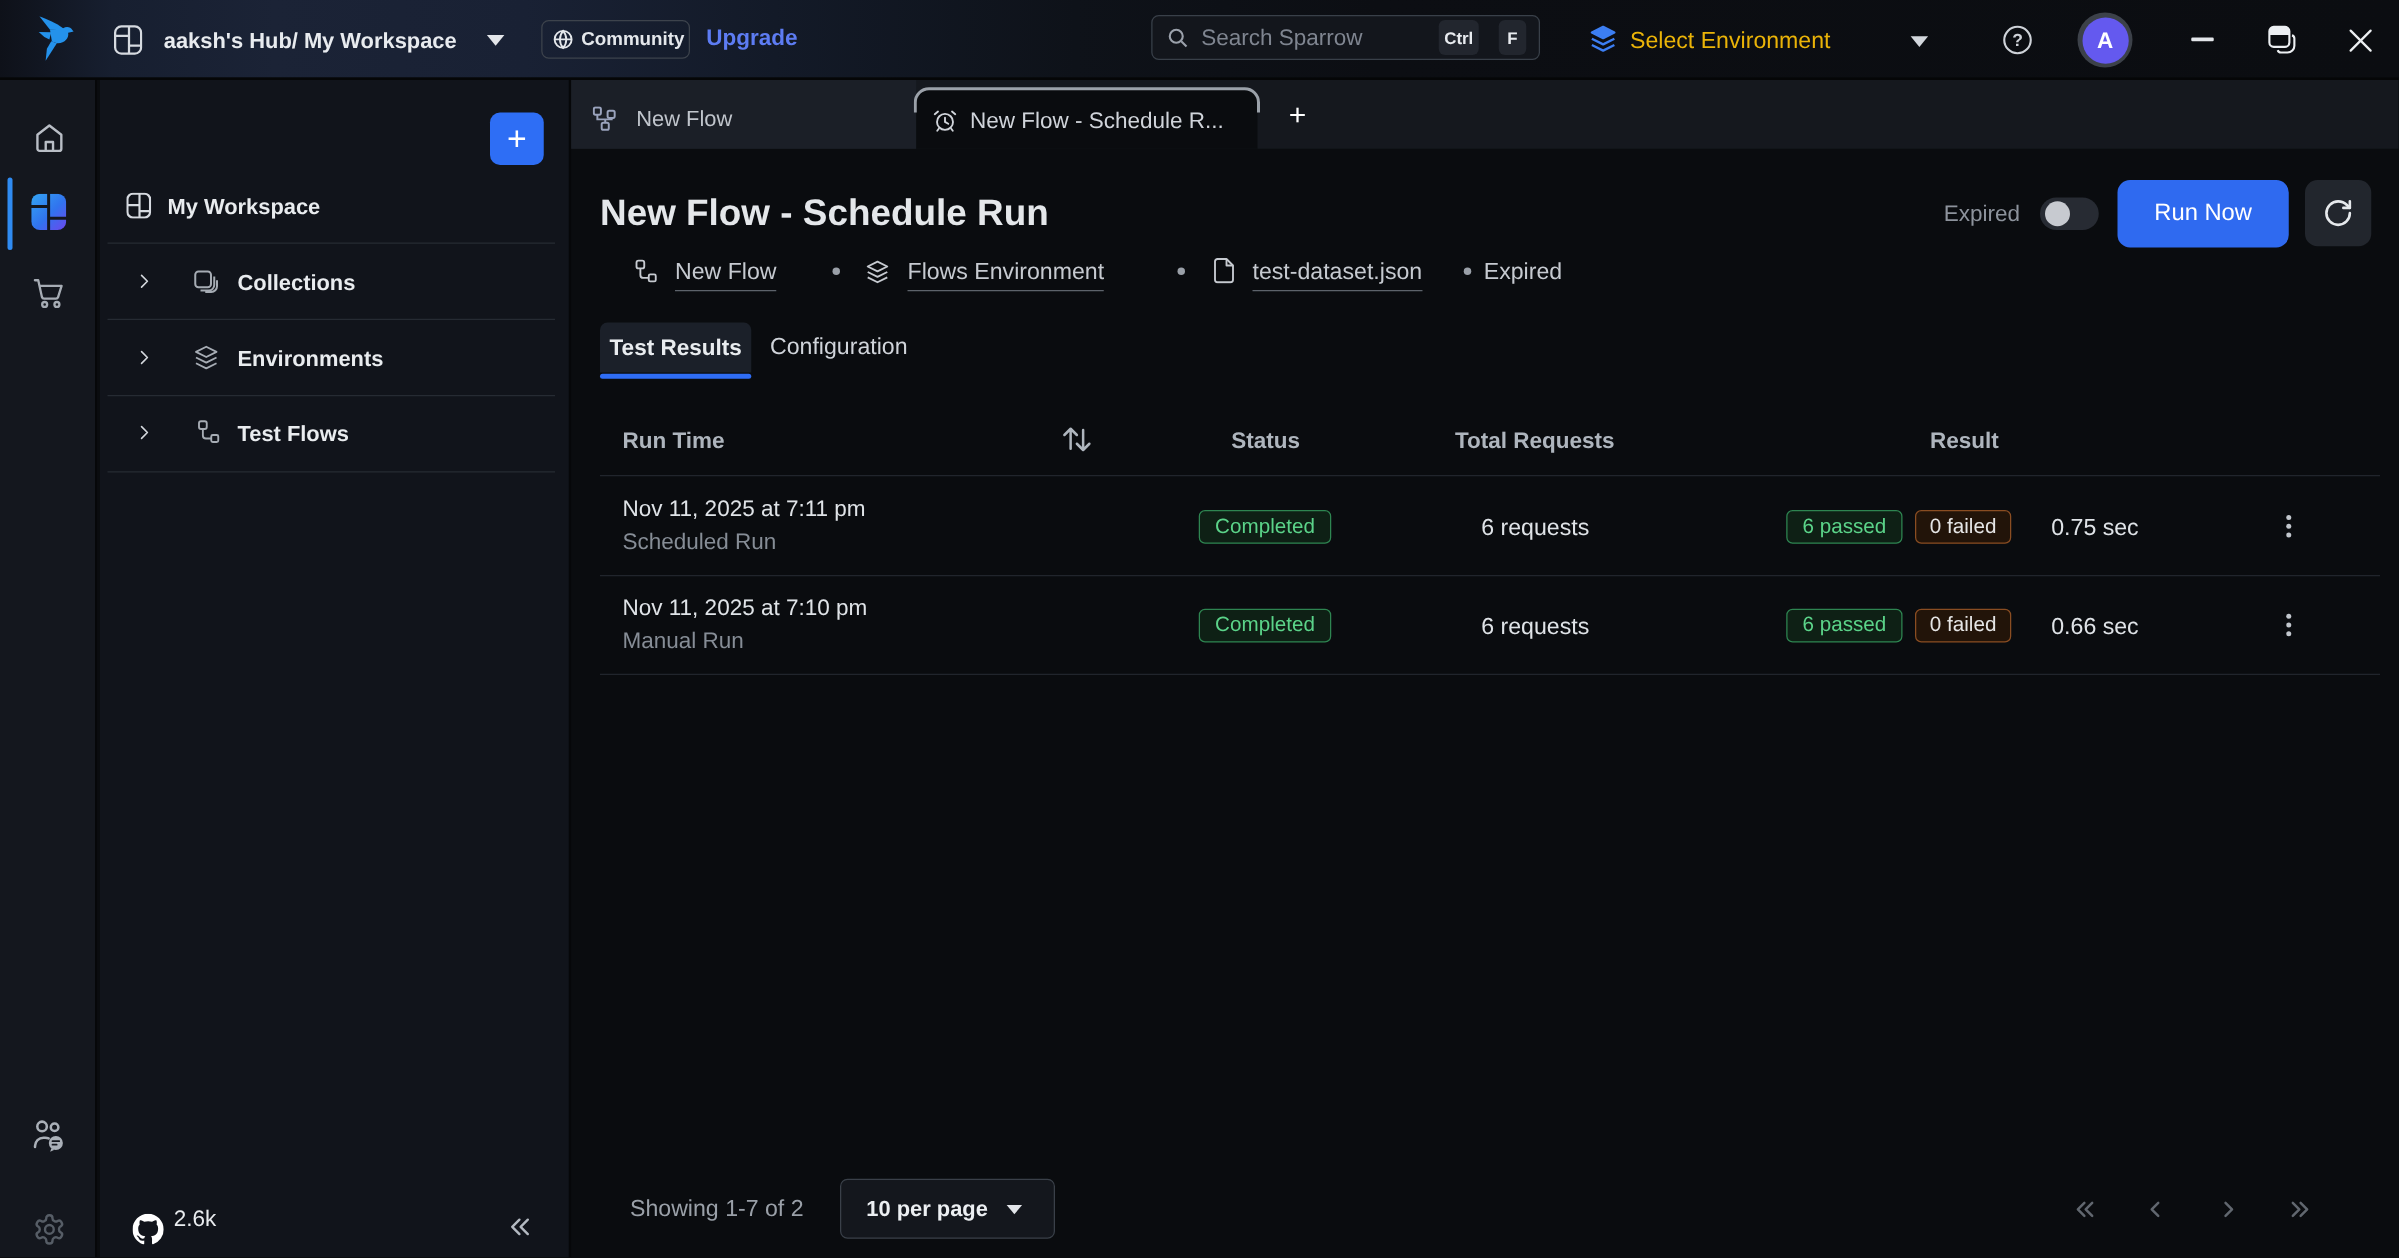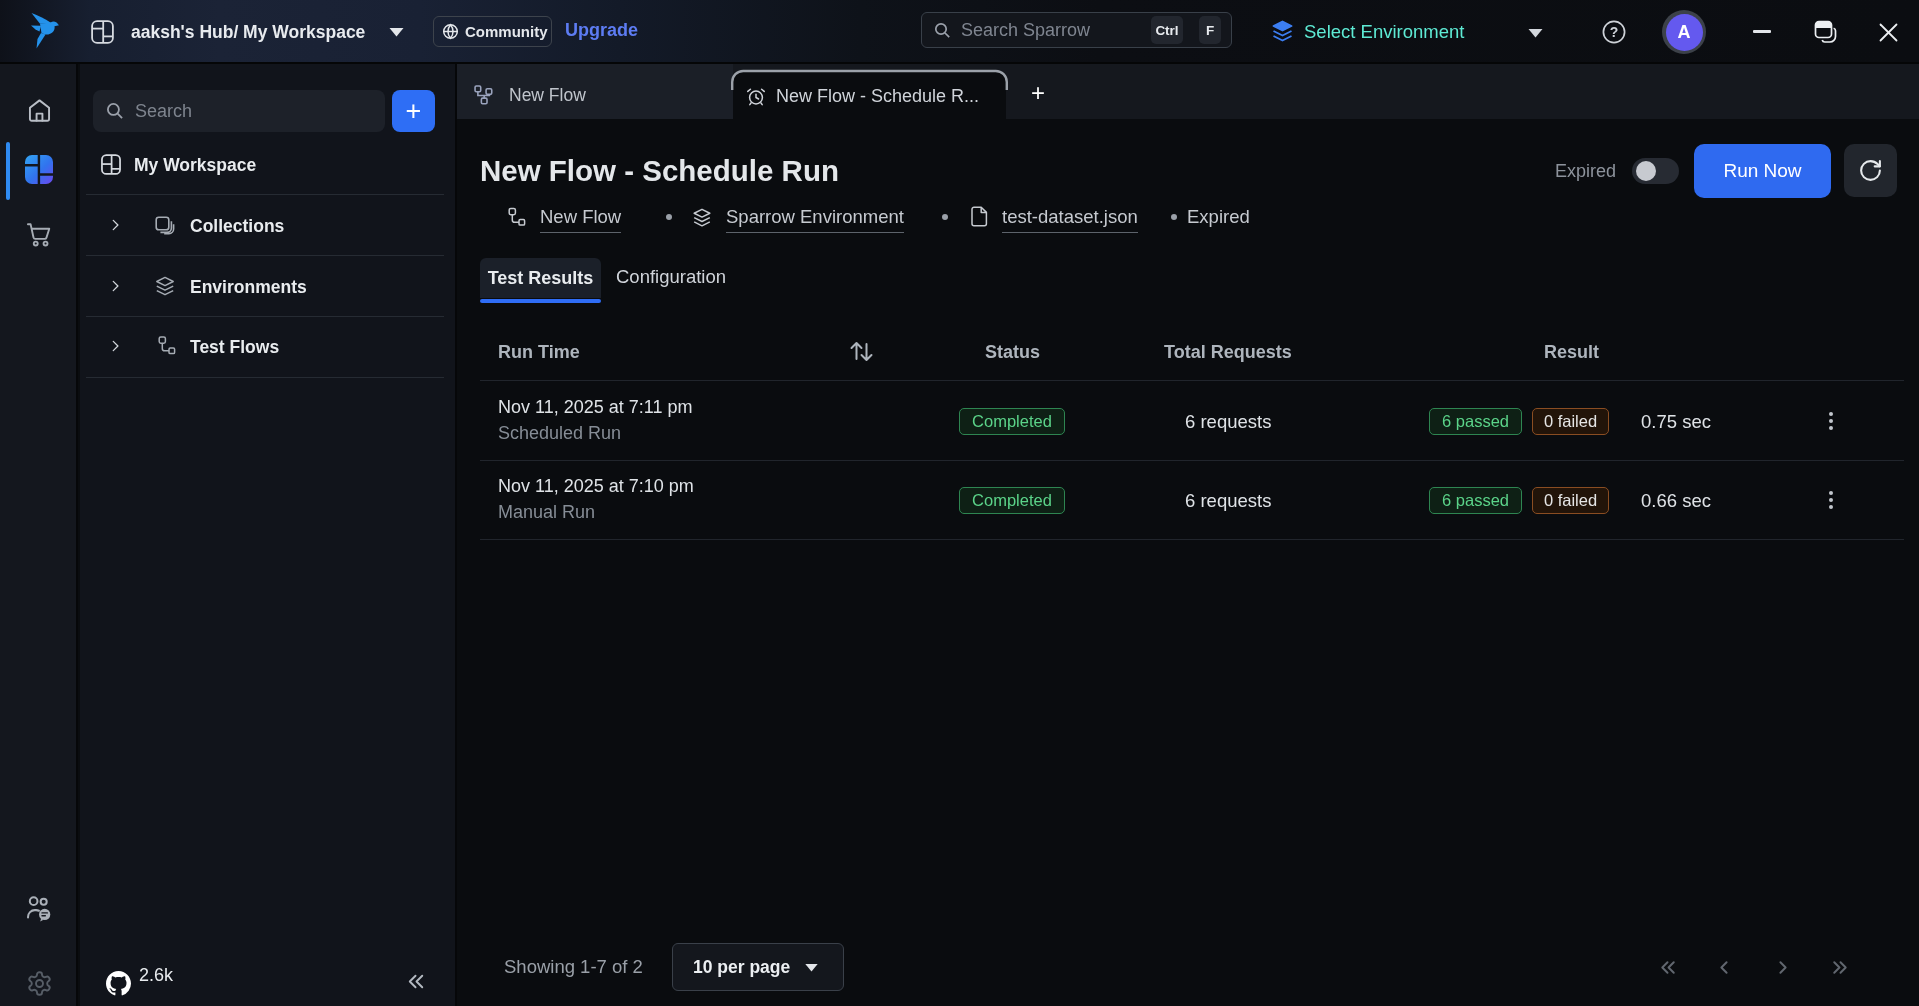--- a/index.html
+++ b/index.html
@@ -13,21 +13,21 @@
   border-bottom:2px solid #050607; }
 .tbtext { color:#e8ebef; font-size:17.5px; font-weight:700; }
 #community { left:433px; top:16px; width:119px; height:31px; border:1px solid #3d434c; border-radius:6px;
   display:flex; align-items:center; gap:6px; padding-left:8px; color:#e4e7eb; font-size:15px; font-weight:700; }
 #upgrade { left:565px; top:20px; color:#5d7cf3; font-size:18px; font-weight:700; }
 #searchbox { left:921px; top:12px; width:311px; height:36px; border:1px solid #394049; border-radius:6px; background:#13161c;
   display:flex; align-items:center; }
 #searchbox .ph { color:#7f8590; font-size:18px; margin-left:10px; }
 .keychip { background:#22262e; border-radius:5px; color:#e8ebef; font-weight:700; font-size:13.5px;
   display:flex; align-items:center; justify-content:center; height:28px; }
-#selenv { left:1304px; top:21px; color:#5eead4; font-size:18.5px; font-weight:400; }
+#selenv { left:1304px; top:21px; color:#eab308; font-size:18.5px; font-weight:400; }
 #avatar { left:1662px; top:10px; width:44px; height:44px; border-radius:50%; background:#3c4149;
   display:flex; align-items:center; justify-content:center; }
 #avatar .inner { width:37px; height:37px; border-radius:50%; background:#6459ef; color:#fff; font-size:18px; font-weight:700;
   display:flex; align-items:center; justify-content:center; }
 
 
 #rail { left:0; top:64px; width:78px; height:942px; background:#14171e; border-right:2px solid #060709; }
 #railbar { left:6px; top:142px; width:4px; height:58px; border-radius:3px; background:#2f8bf2; }
 
 
@@ -188,27 +188,20 @@
     <circle cx="16.6" cy="16.8" r="5" fill="#aab0b8" stroke="none"></circle>
     <path d="M13.4 20.6 L12.6 23 L15.6 21.6 Z" fill="#aab0b8" stroke="none"></path>
     <line x1="14.2" y1="15.5" x2="19" y2="15.5" stroke="#14171e" stroke-width="1.2"></line>
     <line x1="14.2" y1="18" x2="17.2" y2="18" stroke="#14171e" stroke-width="1.2"></line>
   </svg>
   <svg class="abs" style="left:26px;top:970px" width="27" height="27" viewBox="0 0 24 24" fill="none" stroke="#565d66" stroke-width="1.7" stroke-linecap="round" stroke-linejoin="round">
     <circle cx="12" cy="12" r="3.1"></circle>
     <path d="M12.22 2h-.44a2 2 0 0 0-2 2v.18a2 2 0 0 1-1 1.73l-.43.25a2 2 0 0 1-2 0l-.15-.08a2 2 0 0 0-2.73.73l-.22.38a2 2 0 0 0 .73 2.73l.15.1a2 2 0 0 1 1 1.72v.51a2 2 0 0 1-1 1.74l-.15.09a2 2 0 0 0-.73 2.73l.22.38a2 2 0 0 0 2.73.73l.15-.08a2 2 0 0 1 2 0l.43.25a2 2 0 0 1 1 1.73V20a2 2 0 0 0 2 2h.44a2 2 0 0 0 2-2v-.18a2 2 0 0 1 1-1.73l.43-.25a2 2 0 0 1 2 0l.15.08a2 2 0 0 0 2.73-.73l.22-.39a2 2 0 0 0-.73-2.73l-.15-.08a2 2 0 0 1-1-1.74v-.5a2 2 0 0 1 1-1.74l.15-.09a2 2 0 0 0 .73-2.73l-.22-.38a2 2 0 0 0-2.73-.73l-.15.08a2 2 0 0 1-2 0l-.43-.25a2 2 0 0 1-1-1.73V4a2 2 0 0 0-2-2z"></path>
   </svg>
 
-  <div id="sb-search" class="abs">
-    <svg style="margin-left:13px" width="18" height="18" viewBox="0 0 17 17" fill="none" stroke="#9ba1ab" stroke-width="1.7">
-      <circle cx="7" cy="7" r="5.2"></circle>
-        <line x1="11" y1="11" x2="15.2" y2="15.2"></line>
-    </svg>
-    <span class="ph">Search</span>
-  </div>
   <div id="sb-plus" class="abs">+</div>
   <svg class="abs" style="left:101px;top:154px" width="20" height="21" viewBox="0 0 23 24" fill="none" stroke="#d6dae0" stroke-width="2">
     <rect x="1.1" y="1.1" width="20.8" height="21.8" rx="5"></rect>
     <line x1="12.2" y1="1.2" x2="12.2" y2="22.8"></line>
     <line x1="1.2" y1="11.5" x2="12.2" y2="11.5"></line>
     <line x1="12.2" y1="17" x2="21.8" y2="17"></line>
   </svg>
   <div class="abs sb-row-label" style="left:134px;top:155px">My Workspace</div>
   <div class="abs sb-div" style="top:194px"></div>
   <div class="abs sb-div" style="top:255px"></div>
@@ -297,21 +290,21 @@
     <path d="M6.3 7.2 V12.4 a2.4 2.4 0 0 0 2.4 2.4 H13"></path>
     <rect x="13" y="12" width="5.6" height="5.6" rx="1.2"></rect>
   </svg>
   <div class="abs crumb crumb-u" style="left:540px;top:206px">New Flow</div>
   <div class="abs dot" style="left:666px;top:214px"></div>
   <svg class="abs" style="left:692px;top:208px" width="20" height="20" viewBox="0 0 21 23" fill="none" stroke="#c6cad0" stroke-width="1.7" stroke-linejoin="round">
     <path d="M10.5 1.5 L19.5 6 L10.5 10.5 L1.5 6 Z"></path>
     <path d="M1.5 11 L10.5 15.5 L19.5 11"></path>
     <path d="M1.5 16 L10.5 20.5 L19.5 16"></path>
   </svg>
-  <div class="abs crumb crumb-u" style="left:726px;top:206px">Sparrow Environment</div>
+  <div class="abs crumb crumb-u" style="left:726px;top:206px">Flows Environment</div>
   <div class="abs dot" style="left:942px;top:214px"></div>
   <svg class="abs" style="left:971px;top:206px" width="17" height="21" viewBox="0 0 17 21" fill="none" stroke="#c6cad0" stroke-width="1.5" stroke-linejoin="round">
     <path d="M3 1.2 h7.2 L15.4 6.4 v11.4 a2 2 0 0 1 -2 2 H3 a2 2 0 0 1 -2 -2 V3.2 a2 2 0 0 1 2 -2 Z"></path>
     <path d="M10.2 1.2 V6.4 h5.2"></path>
   </svg>
   <div class="abs crumb crumb-u" style="left:1002px;top:206px">test-dataset.json</div>
   <div class="abs dot" style="left:1171px;top:214px"></div>
   <div class="abs crumb" style="left:1187px;top:206px">Expired</div>
 
   <div id="tr-pill" class="abs">Test Results</div>

